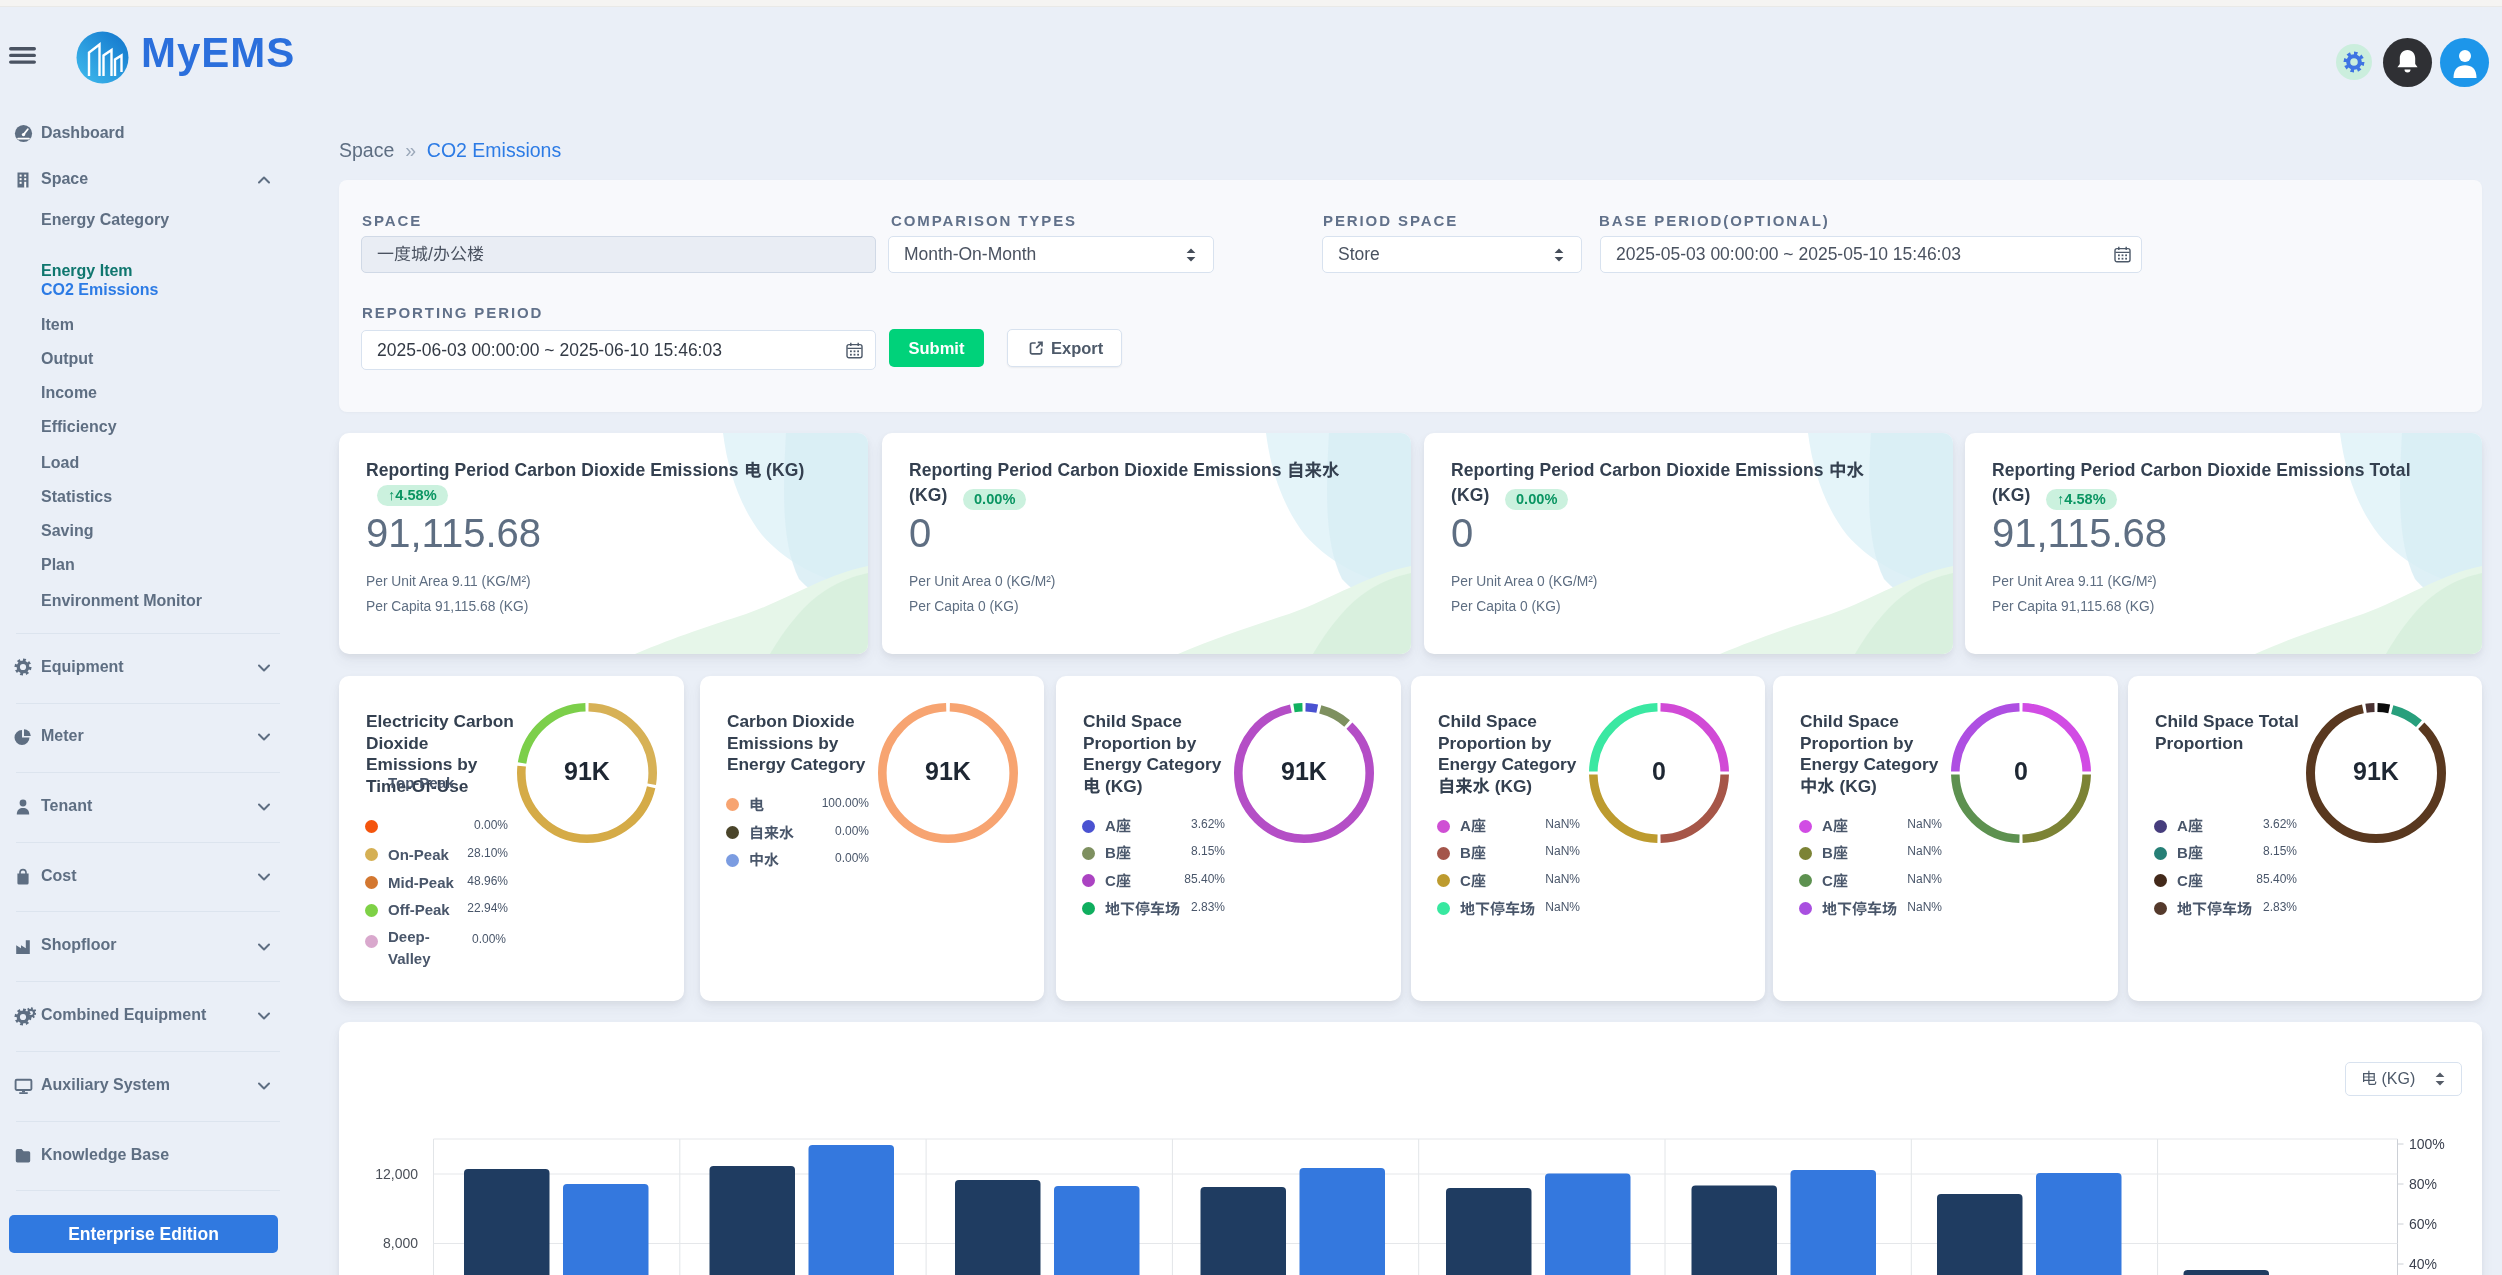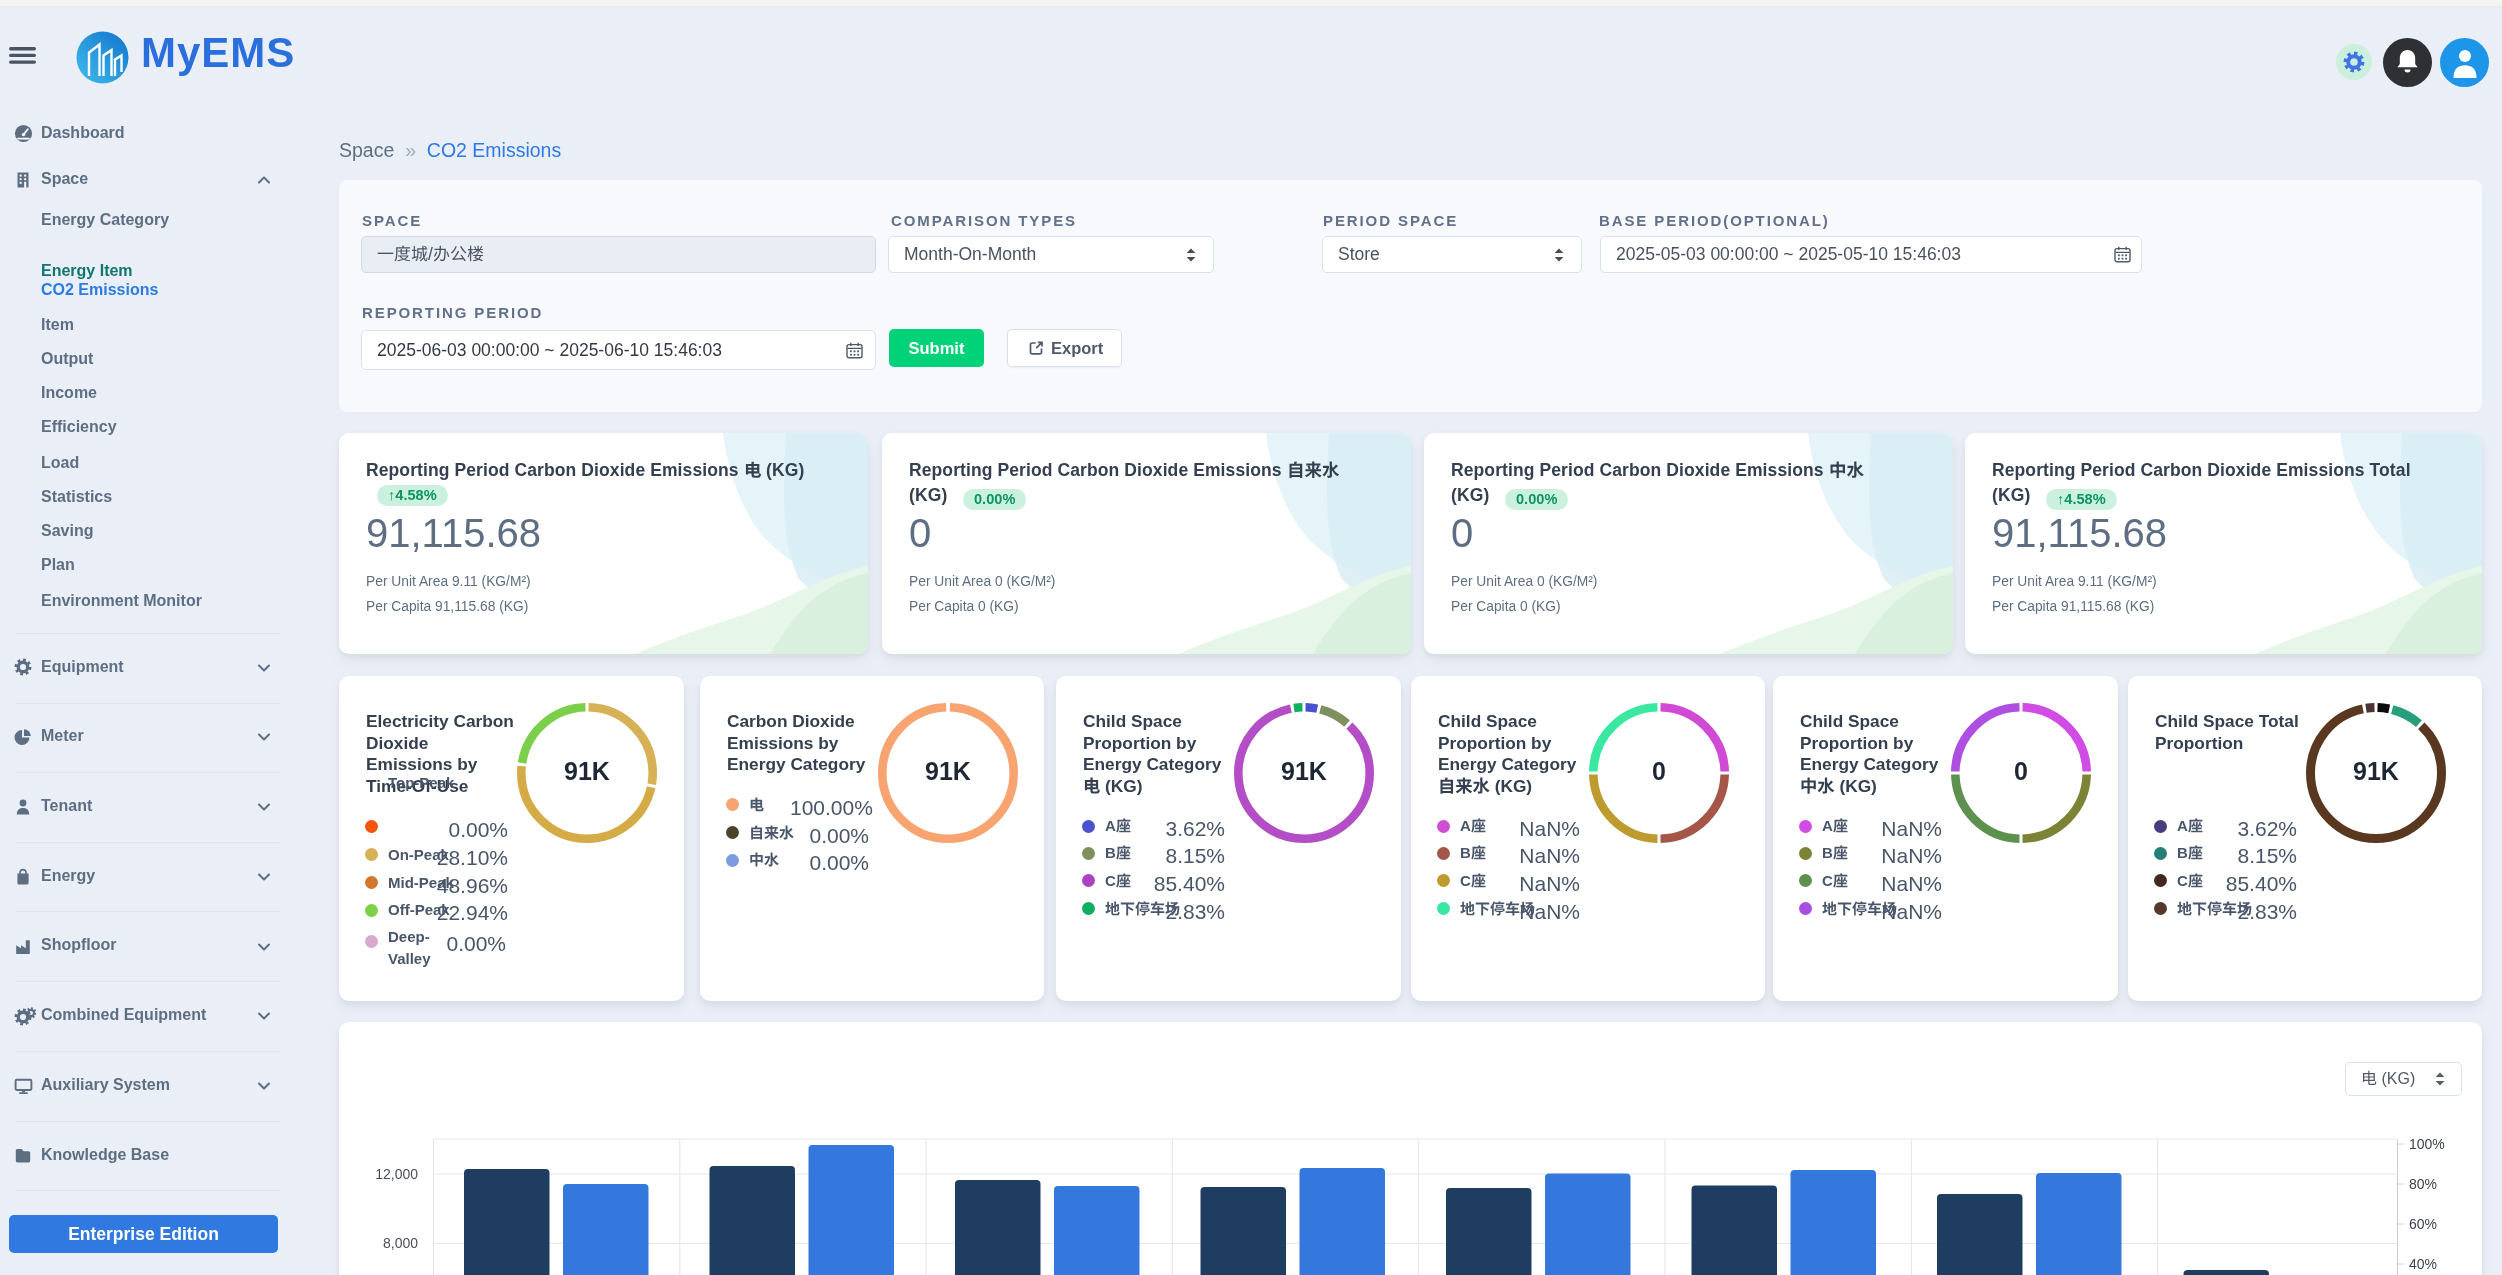--- a/index.html
+++ b/index.html
@@ -12,21 +12,21 @@
 .divider { position:absolute; left:16px; width:264px; border-top:1px solid #dce4ee; }
 .flabel { position:absolute; font-size:15px; font-weight:700; color:#61718a; letter-spacing:1.9px; white-space:nowrap; }
 .input { position:absolute; height:37px; background:#fff; border:1px solid #d8e2ef; border-radius:5px; font-size:17.5px; color:#4a5260; line-height:35px; padding-left:15px; white-space:nowrap; }
 .c-title { position:absolute; font-size:17.5px; font-weight:700; color:#344050; line-height:25px; letter-spacing:.1px; }
 .badge { position:absolute; background:#cbf1de; color:#0a9562; font-size:14.6px; font-weight:700; border-radius:11px; padding:0 11px; height:21px; line-height:21px; white-space:nowrap; }
 .bignum { position:absolute; font-size:40px; color:#5e6e82; letter-spacing:0px; white-space:nowrap; }
 .small { position:absolute; font-size:13.8px; color:#5e6e82; white-space:nowrap; }
 .d-title { position:absolute; font-size:17.3px; font-weight:700; color:#344050; line-height:21.6px; }
 .leg-dot { position:absolute; width:13px; height:13px; border-radius:50%; }
 .leg-lbl { position:absolute; font-size:15px; font-weight:700; color:#49566a; white-space:nowrap; }
-.leg-pct { position:absolute; font-size:21px; font-weight:400; color:#49566a; text-align:right; white-space:nowrap; }
+.leg-pct { position:absolute; font-size:12px; font-weight:400; color:#49566a; text-align:right; white-space:nowrap; }
 .ring-num { position:absolute; font-size:25px; font-weight:700; color:#1e2733; text-align:center; }
 
 </style></head><body>
 <svg width="0" height="0" style="position:absolute">
     <defs>
       <path id="g0r" d="M44 431V349H960V431Z"></path>
       <path id="g1r" d="M386 644V557H225V495H386V329H775V495H937V557H775V644H701V557H458V644ZM701 495V389H458V495ZM757 203C713 151 651 110 579 78C508 111 450 153 408 203ZM239 265V203H369L335 189C376 133 431 86 497 47C403 17 298 -1 192 -10C203 -27 217 -56 222 -74C347 -60 469 -35 576 7C675 -37 792 -65 918 -80C927 -61 946 -31 962 -15C852 -5 749 15 660 46C748 93 821 157 867 243L820 268L807 265ZM473 827C487 801 502 769 513 741H126V468C126 319 119 105 37 -46C56 -52 89 -68 104 -80C188 78 201 309 201 469V670H948V741H598C586 773 566 813 548 845Z"></path>
       <path id="g2r" d="M41 129 65 55C145 86 244 125 340 164L326 232L229 196V526H325V596H229V828H159V596H53V526H159V170C115 154 74 140 41 129ZM866 506C844 414 814 329 775 255C759 354 747 478 742 617H953V687H880L930 722C905 754 853 802 809 834L759 801C801 768 850 720 874 687H740C739 737 739 788 739 841H667L670 687H366V375C366 245 356 80 256 -36C272 -45 300 -69 311 -83C420 42 436 233 436 375V419H562C560 238 556 174 546 158C540 150 532 148 520 148C507 148 476 148 442 151C452 135 458 107 460 88C495 86 530 86 550 88C574 91 588 98 602 115C620 141 624 222 627 453C628 462 628 482 628 482H436V617H672C680 443 694 285 721 165C667 89 601 25 521 -24C537 -36 564 -63 575 -76C639 -33 695 20 743 81C774 -14 816 -70 872 -70C937 -70 959 -23 970 128C953 135 929 150 914 166C910 51 901 2 881 2C848 2 818 57 795 153C856 249 902 362 935 493Z"></path>
       <path id="g3r" d="M183 495C155 407 105 296 45 225L114 185C172 261 221 378 251 467ZM778 481C824 380 871 248 886 167L960 194C943 275 894 405 847 504ZM389 839V665V656H87V581H387C378 386 323 149 42 -24C61 -37 90 -66 103 -84C402 104 458 366 467 581H671C657 207 641 62 609 29C598 16 587 13 566 14C541 14 479 14 412 20C426 -2 436 -36 438 -60C499 -62 563 -65 599 -61C636 -57 660 -48 683 -18C723 30 738 182 754 614C754 626 755 656 755 656H469V664V839Z"></path>
       <path id="g4r" d="M324 811C265 661 164 517 51 428C71 416 105 389 120 374C231 473 337 625 404 789ZM665 819 592 789C668 638 796 470 901 374C916 394 944 423 964 438C860 521 732 681 665 819ZM161 -14C199 0 253 4 781 39C808 -2 831 -41 848 -73L922 -33C872 58 769 199 681 306L611 274C651 224 694 166 734 109L266 82C366 198 464 348 547 500L465 535C385 369 263 194 223 149C186 102 159 72 132 65C143 43 157 3 161 -14Z"></path>
@@ -138,21 +138,21 @@
     </svg></div>
 <div class="navlbl" style="top:797px">Tenant</div>
 <svg class="abs" style="left:258px;top:803px" width="12" height="8" viewBox="0 0 12 7">
     <path d="M1 1 L6 6 L11 1" fill="none" stroke="#5e6e82" stroke-width="2" stroke-linecap="round" stroke-linejoin="round"></path>
   </svg>
 <div class="divider" style="top:841.5px"></div>
 <div class="navicon" style="top:868px"><svg width="18" height="18" viewBox="0 0 18 18">
       <path d="M3.4 5.6 h11.2 v9.4 a1.6 1.6 0 0 1 -1.6 1.6 h-8 a1.6 1.6 0 0 1 -1.6 -1.6 Z" fill="#5e6e82"></path>
       <path d="M6 7.2 V4.6 a3 3 0 0 1 6 0 V7.2" fill="none" stroke="#5e6e82" stroke-width="1.6"></path>
     </svg></div>
-<div class="navlbl" style="top:867px">Energy</div>
+<div class="navlbl" style="top:867px">Cost</div>
 <svg class="abs" style="left:258px;top:873px" width="12" height="8" viewBox="0 0 12 7">
     <path d="M1 1 L6 6 L11 1" fill="none" stroke="#5e6e82" stroke-width="2" stroke-linecap="round" stroke-linejoin="round"></path>
   </svg>
 <div class="divider" style="top:911px"></div>
 <div class="navicon" style="top:938px"><svg width="18" height="18" viewBox="0 0 18 18">
       <path d="M2.2 16 V7.2 L7 10.2 V7.2 L11.8 10.2 V2.2 h4 V16 Z" fill="#5e6e82"></path>
     </svg></div>
 <div class="navlbl" style="top:936px">Shopfloor</div>
 <svg class="abs" style="left:258px;top:942.5px" width="12" height="8" viewBox="0 0 12 7">
     <path d="M1 1 L6 6 L11 1" fill="none" stroke="#5e6e82" stroke-width="2" stroke-linecap="round" stroke-linejoin="round"></path>

